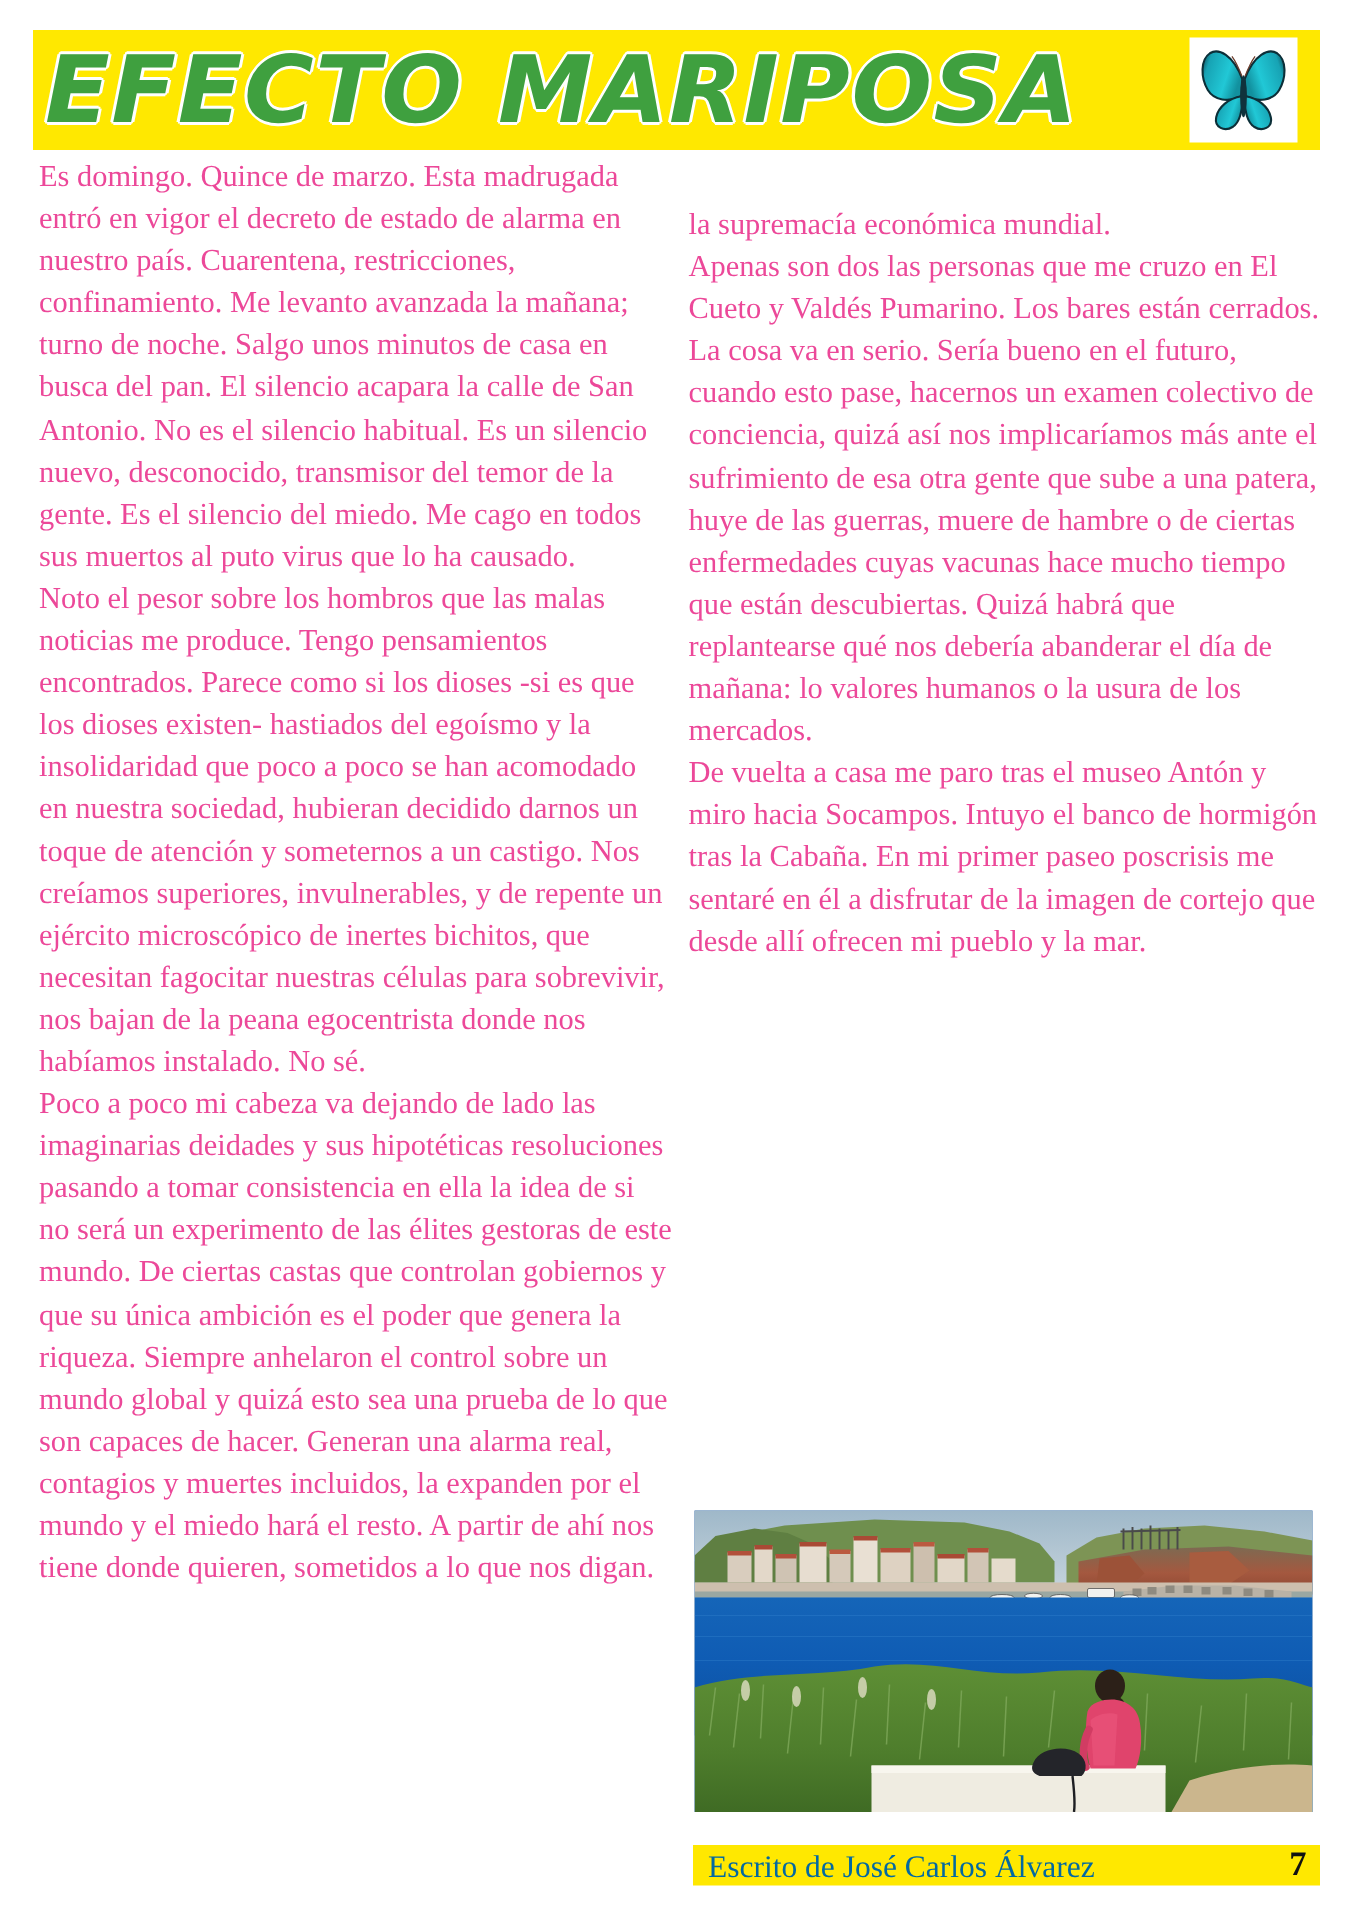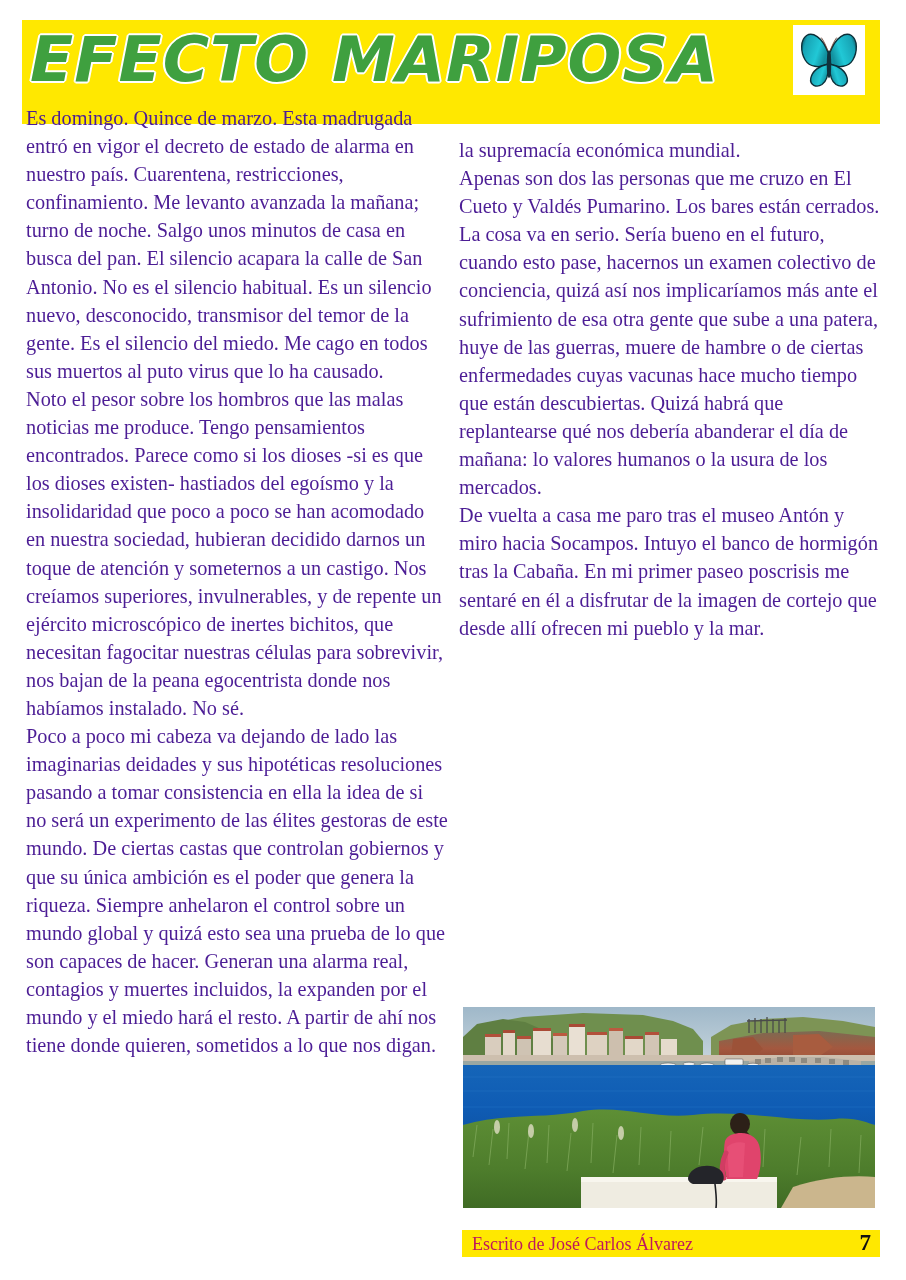--- a/index.html
+++ b/index.html
@@ -14,21 +14,21 @@
     font-family: "Liberation Serif", "DejaVu Serif", serif;
     overflow: hidden;
   }
 
   
   .header-banner {
     position: absolute;
     left: 22px;
     top: 20px;
     width: 858px;
-    height: 104px;
+    height: 80px;
     background: #FFE800;
     box-sizing: border-box;
   }
   .masthead-title {
     position: absolute;
     left: 8px;
     top: -3px;
     font-family: "DejaVu Sans", sans-serif;
     font-size: 62px;
     font-weight: bold;
@@ -63,21 +63,21 @@
     position: absolute;
     left: 0;
     top: 104px;
     width: 906px;
   }
   .col {
     position: absolute;
     top: 0;
     font-size: 20.3px;
     line-height: 28.1px;
-    color: #4c1d95;
+    color: #ec4899;
     text-align: left;
   }
   .col-left  { left: 26px;  width: 422px; }
   .col-right { left: 459px; width: 424px; margin-top: 32px; }
 
   .para { margin: 0; }
 
   
   .photo-frame {
     position: absolute;
@@ -96,23 +96,23 @@
     left: 462px;
     top: 1230px;
     width: 418px;
     height: 27px;
     background: #FFE800;
   }
   .footer-credit {
     position: absolute;
     left: 10px;
     top: 1px;
-    font-size: 18px;
+    font-size: 21px;
     line-height: 26px;
-    color: #be185d;
+    color: #0369a1;
     white-space: nowrap;
     text-align: right;
   }
   .footer-page {
     position: absolute;
     right: 9px;
     top: -2px;
     font-size: 23px;
     line-height: 30px;
     font-weight: bold;

